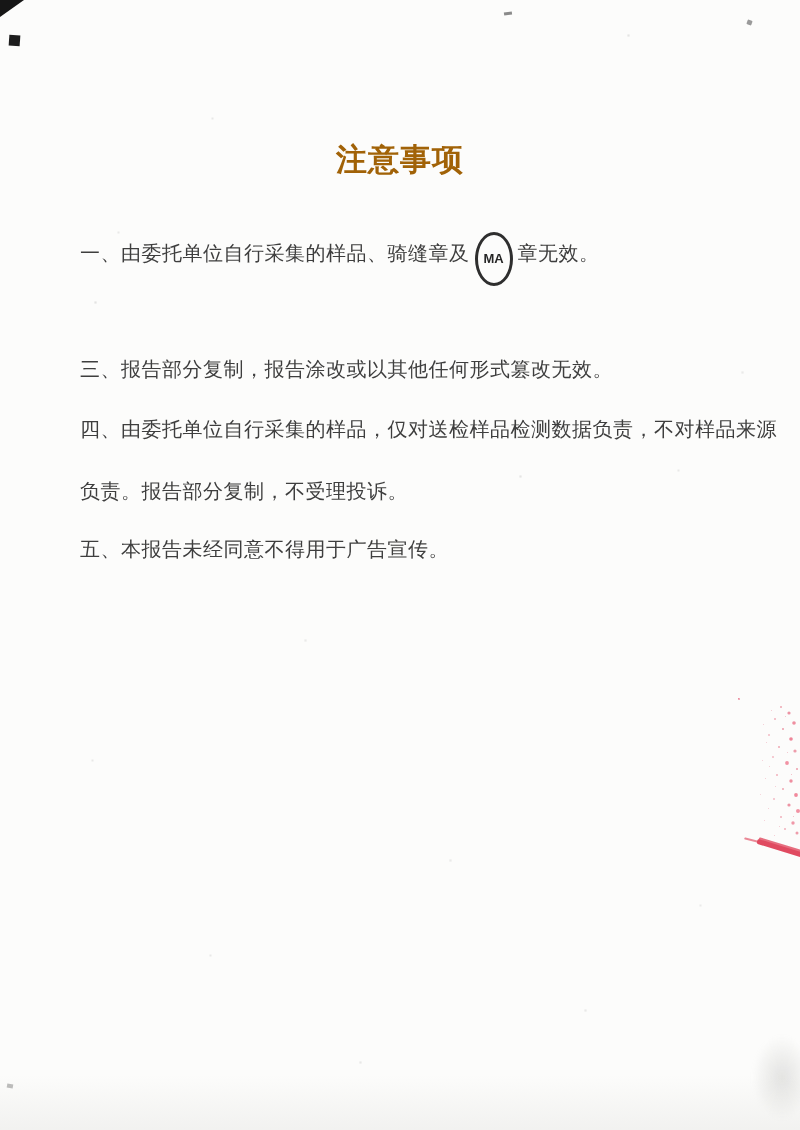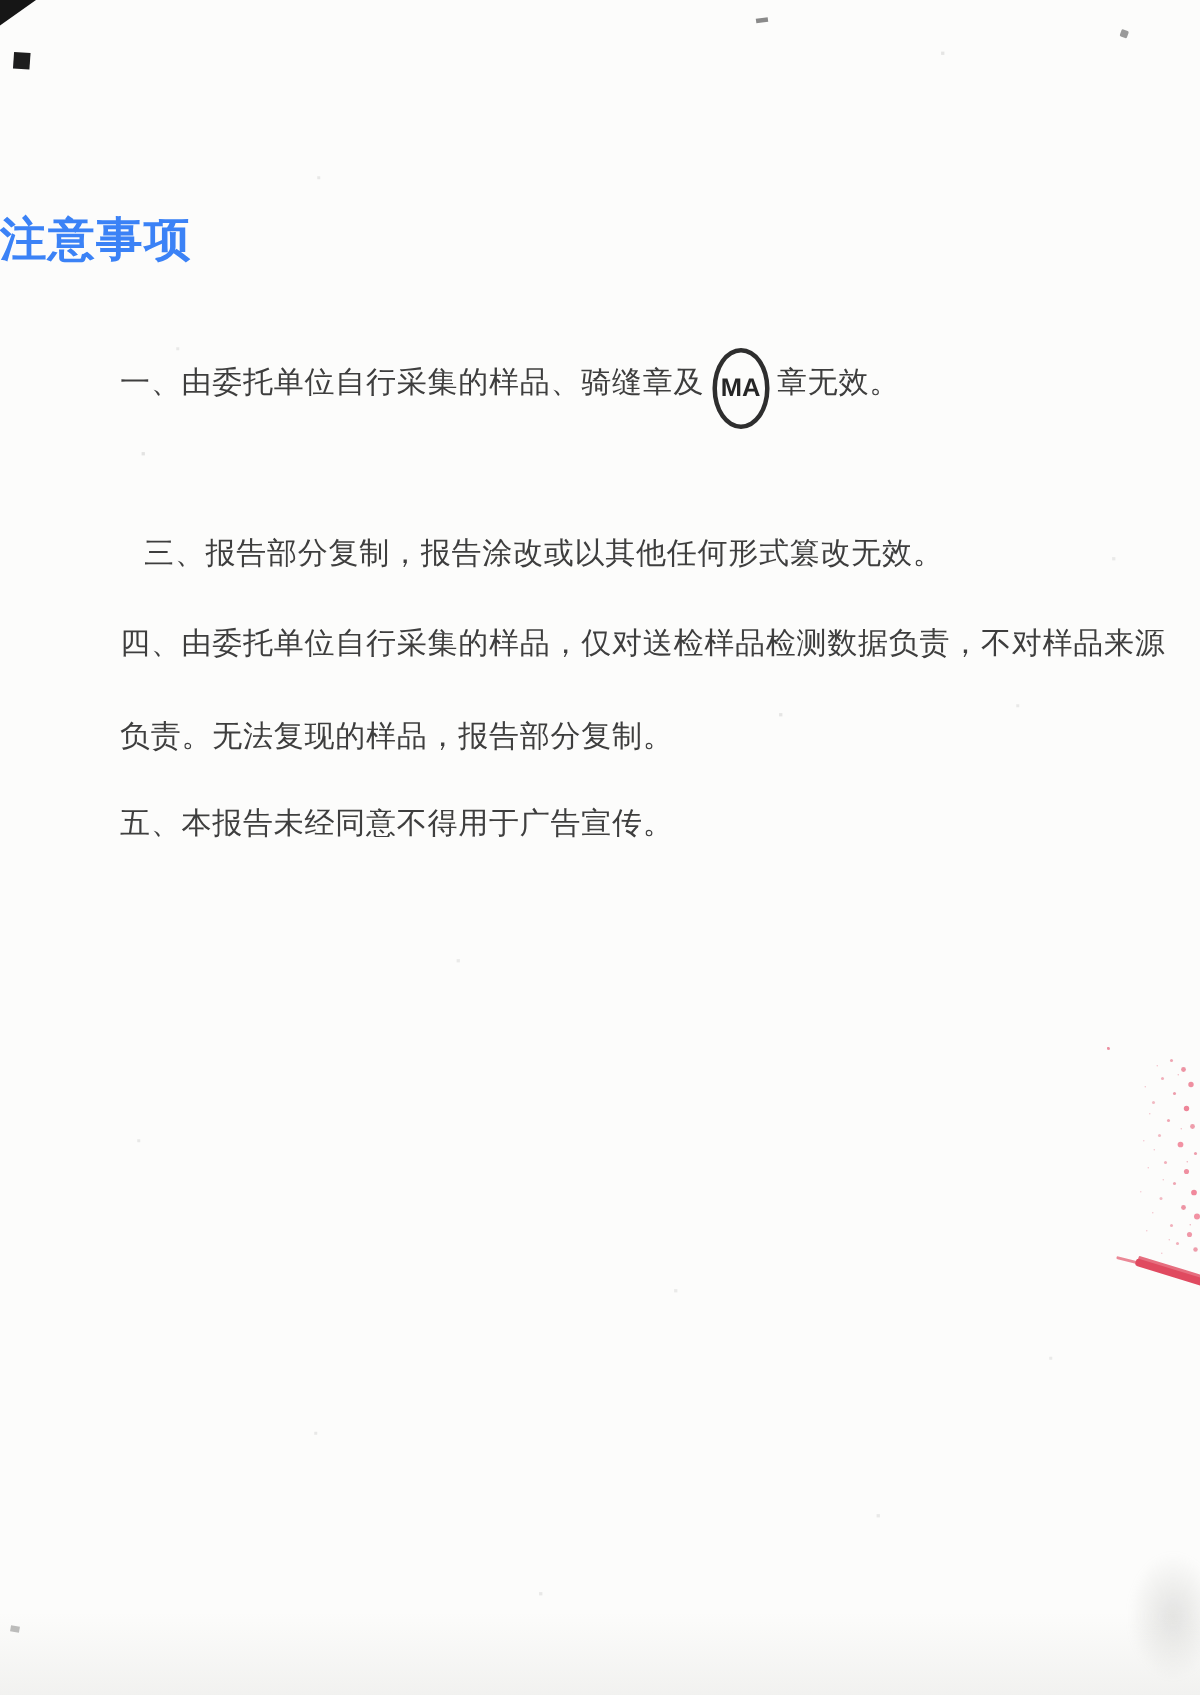--- a/index.html
+++ b/index.html
@@ -15,50 +15,51 @@
     background:#fcfcfb;
   }
   
   .page::after{
     content:"";position:absolute;left:0;bottom:0;width:800px;height:55px;
     background:linear-gradient(to bottom,rgba(210,210,206,0) 0%,rgba(205,205,200,.22) 100%);
     pointer-events:none;
   }
   .title{
     position:absolute;left:0;top:118px;width:800px;
+    text-align:center;
     font-family:"Liberation Sans","DejaVu Sans",sans-serif;
     font-weight:bold;
     font-size:31px;
-    color:#3b82f6;
+    color:#a16207;
     letter-spacing:1px;
   }
   .note-line{
     position:absolute;left:80px;margin:0;
     font-size:20px;line-height:24px;
     color:#3e3e3e;
     letter-spacing:.5px;
     white-space:nowrap;
   }
   .l1{top:232px;}
   .l2{top:295px;}
-  .l3{top:357px;margin-left:16px;}
+  .l3{top:357px;}
   .l4{top:417px;}
   .l5{top:479px;}
   .l6{top:537px;}
   
   .cma{
     display:inline-block;
     vertical-align:-3px;
     min-width:26px;height:16px;
     padding:16px 3px;
     border:3px solid #2e2e2e;
     border-radius:50%/50%;
     font-family:"Liberation Sans","DejaVu Sans",sans-serif;
     font-weight:bold;
-    font-size:17px;line-height:16px;
+    font-size:13px;line-height:16px;
     letter-spacing:0;
     text-align:center;
     color:#262626;
     margin:0 5px;
   }
   
   .corner-triangle{
     position:absolute;left:0;top:0;width:0;height:0;
     border-top:17px solid #161616;
     border-right:24px solid transparent;
@@ -148,21 +149,21 @@
 
   <h1 class="title">注意事项</h1>
 
   <p class="note-line l1"><span>一、由委托单位自行采集的样品、骑缝章及</span><span class="cma">MA</span><span>章无效。</span></p>
 
 
   <p class="note-line l3">三、报告部分复制，报告涂改或以其他任何形式篡改无效。</p>
 
   <p class="note-line l4">四、由委托单位自行采集的样品，仅对送检样品检测数据负责，不对样品来源</p>
 
-  <p class="note-line l5">负责。无法复现的样品，报告部分复制。</p>
+  <p class="note-line l5">负责。报告部分复制，不受理投诉。</p>
 
   <p class="note-line l6">五、本报告未经同意不得用于广告宣传。</p>
 
   <div class="corner-triangle"></div>
   <div class="corner-square"></div>
   <div class="speck-a"></div>
   <div class="speck-b"></div>
   <div class="speck-c"></div>
   <div class="blotch-br"></div>
   <div class="noise"></div>

